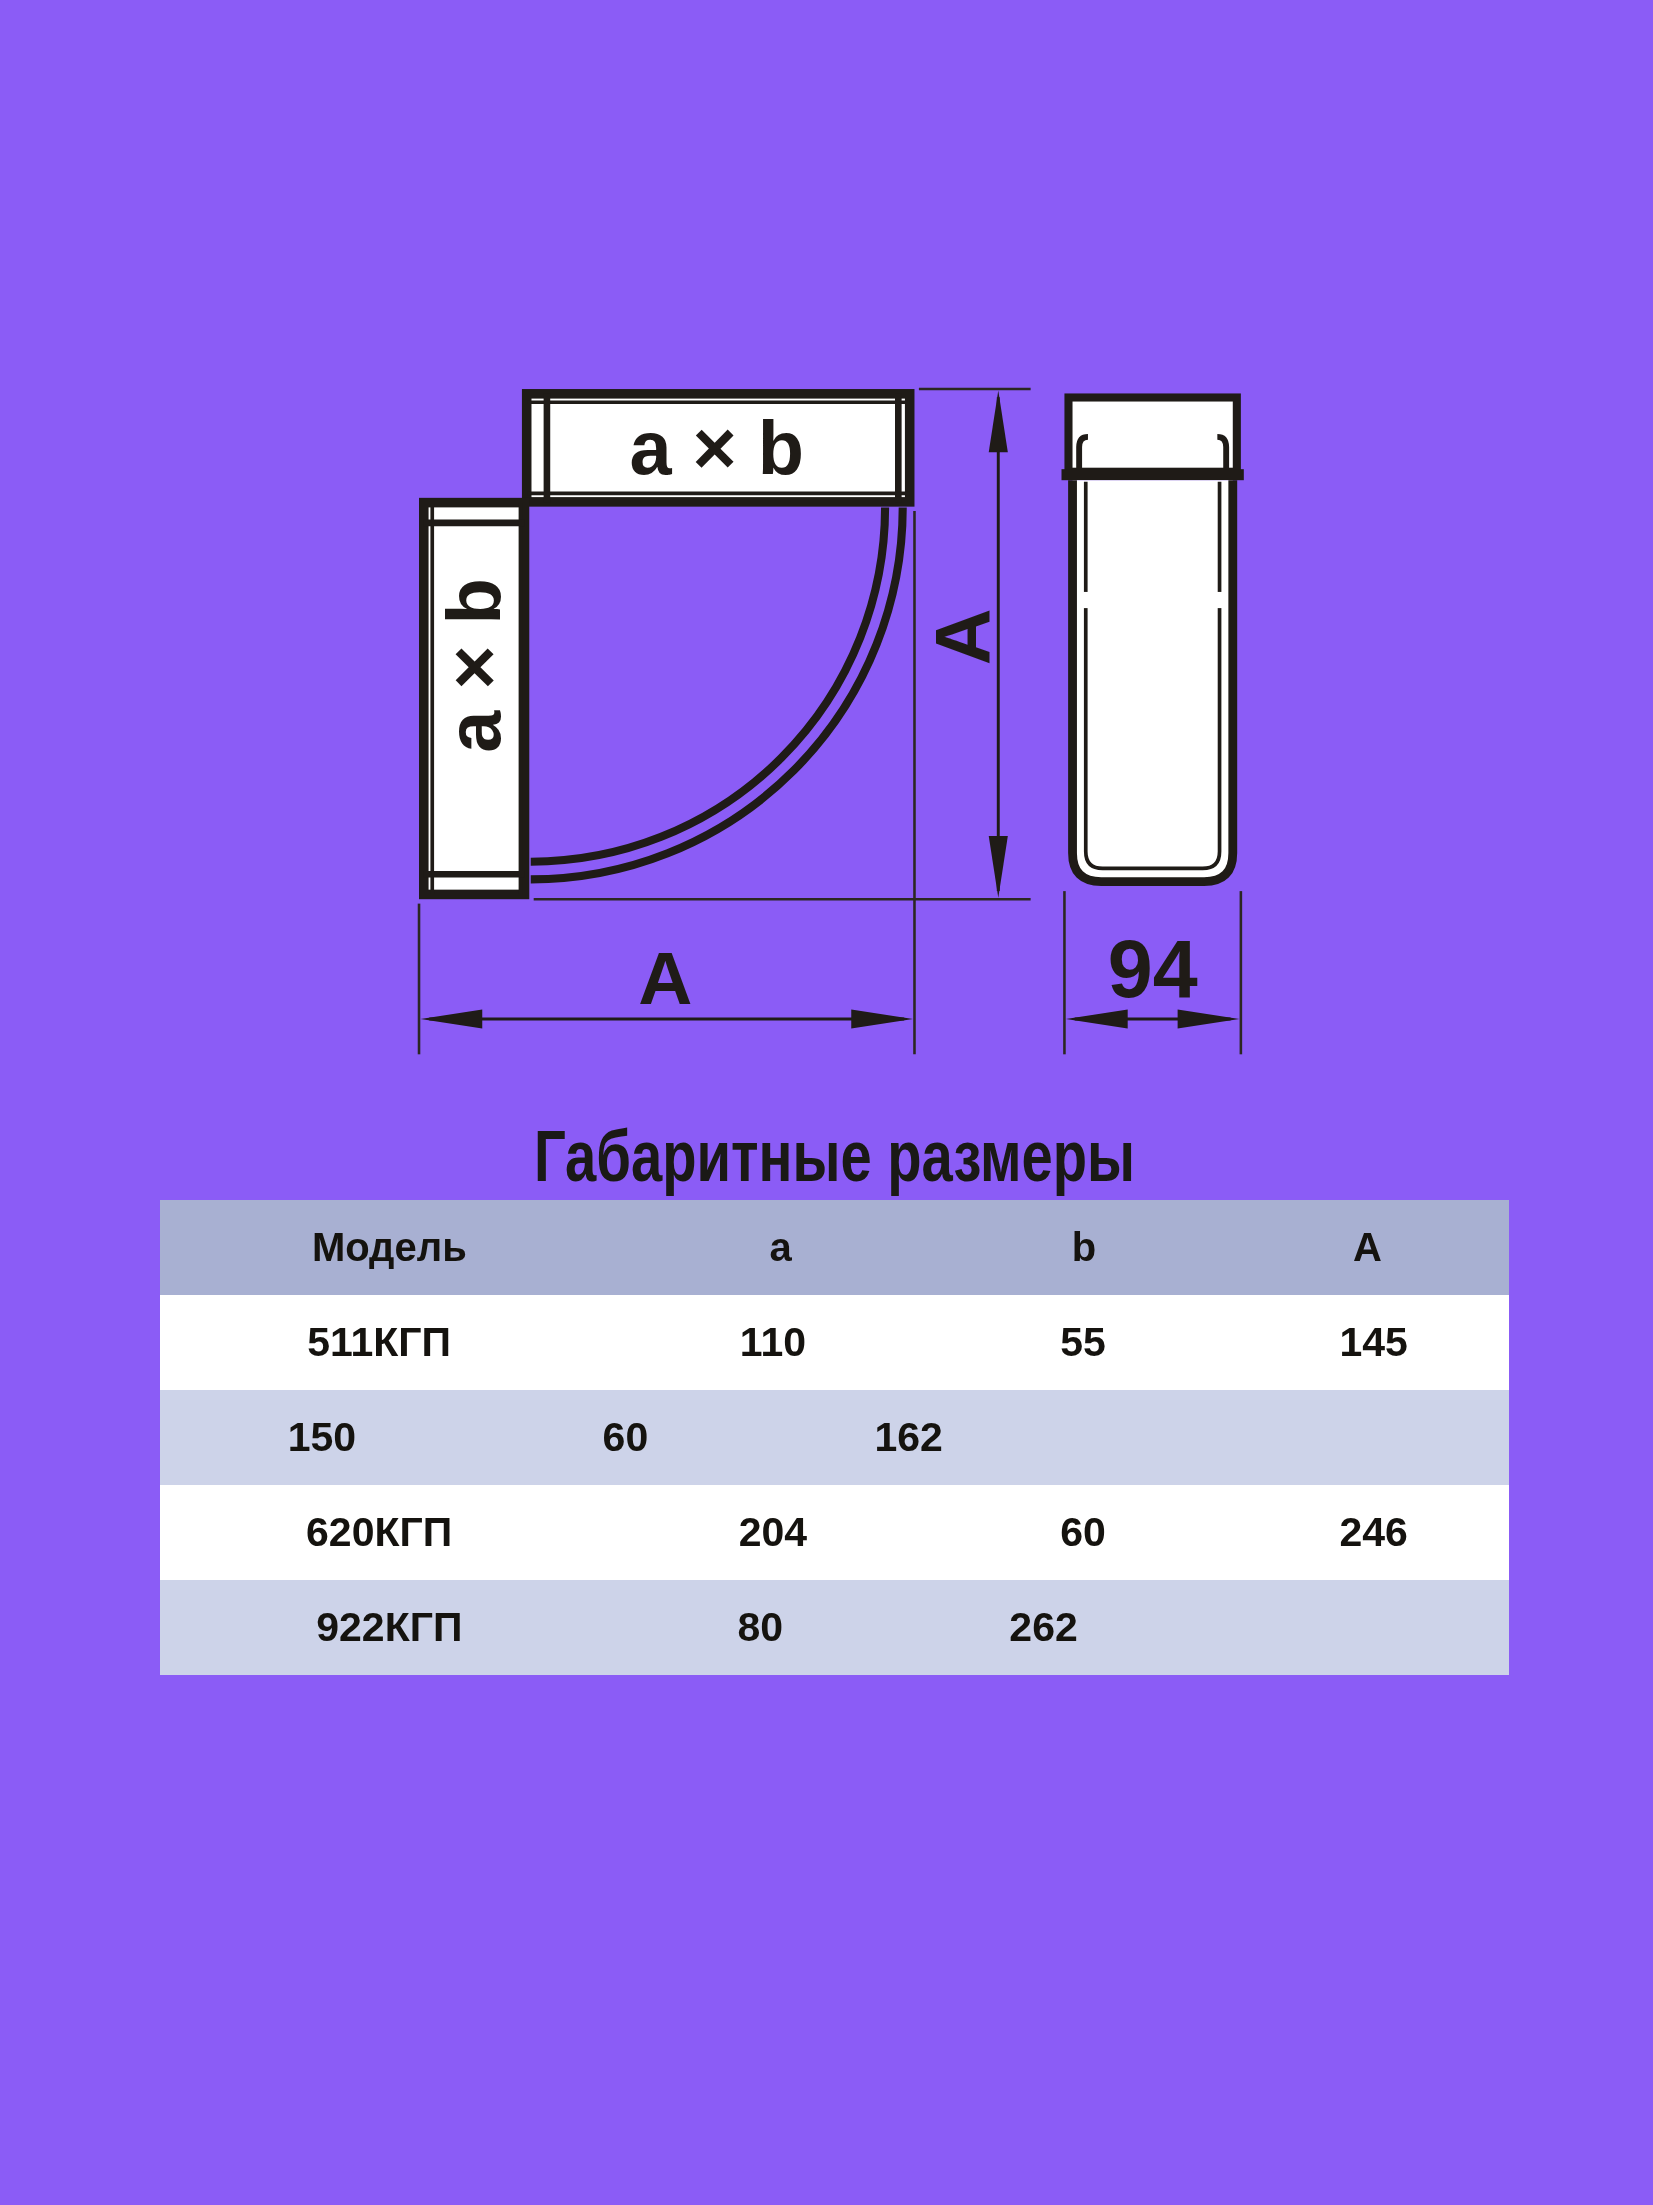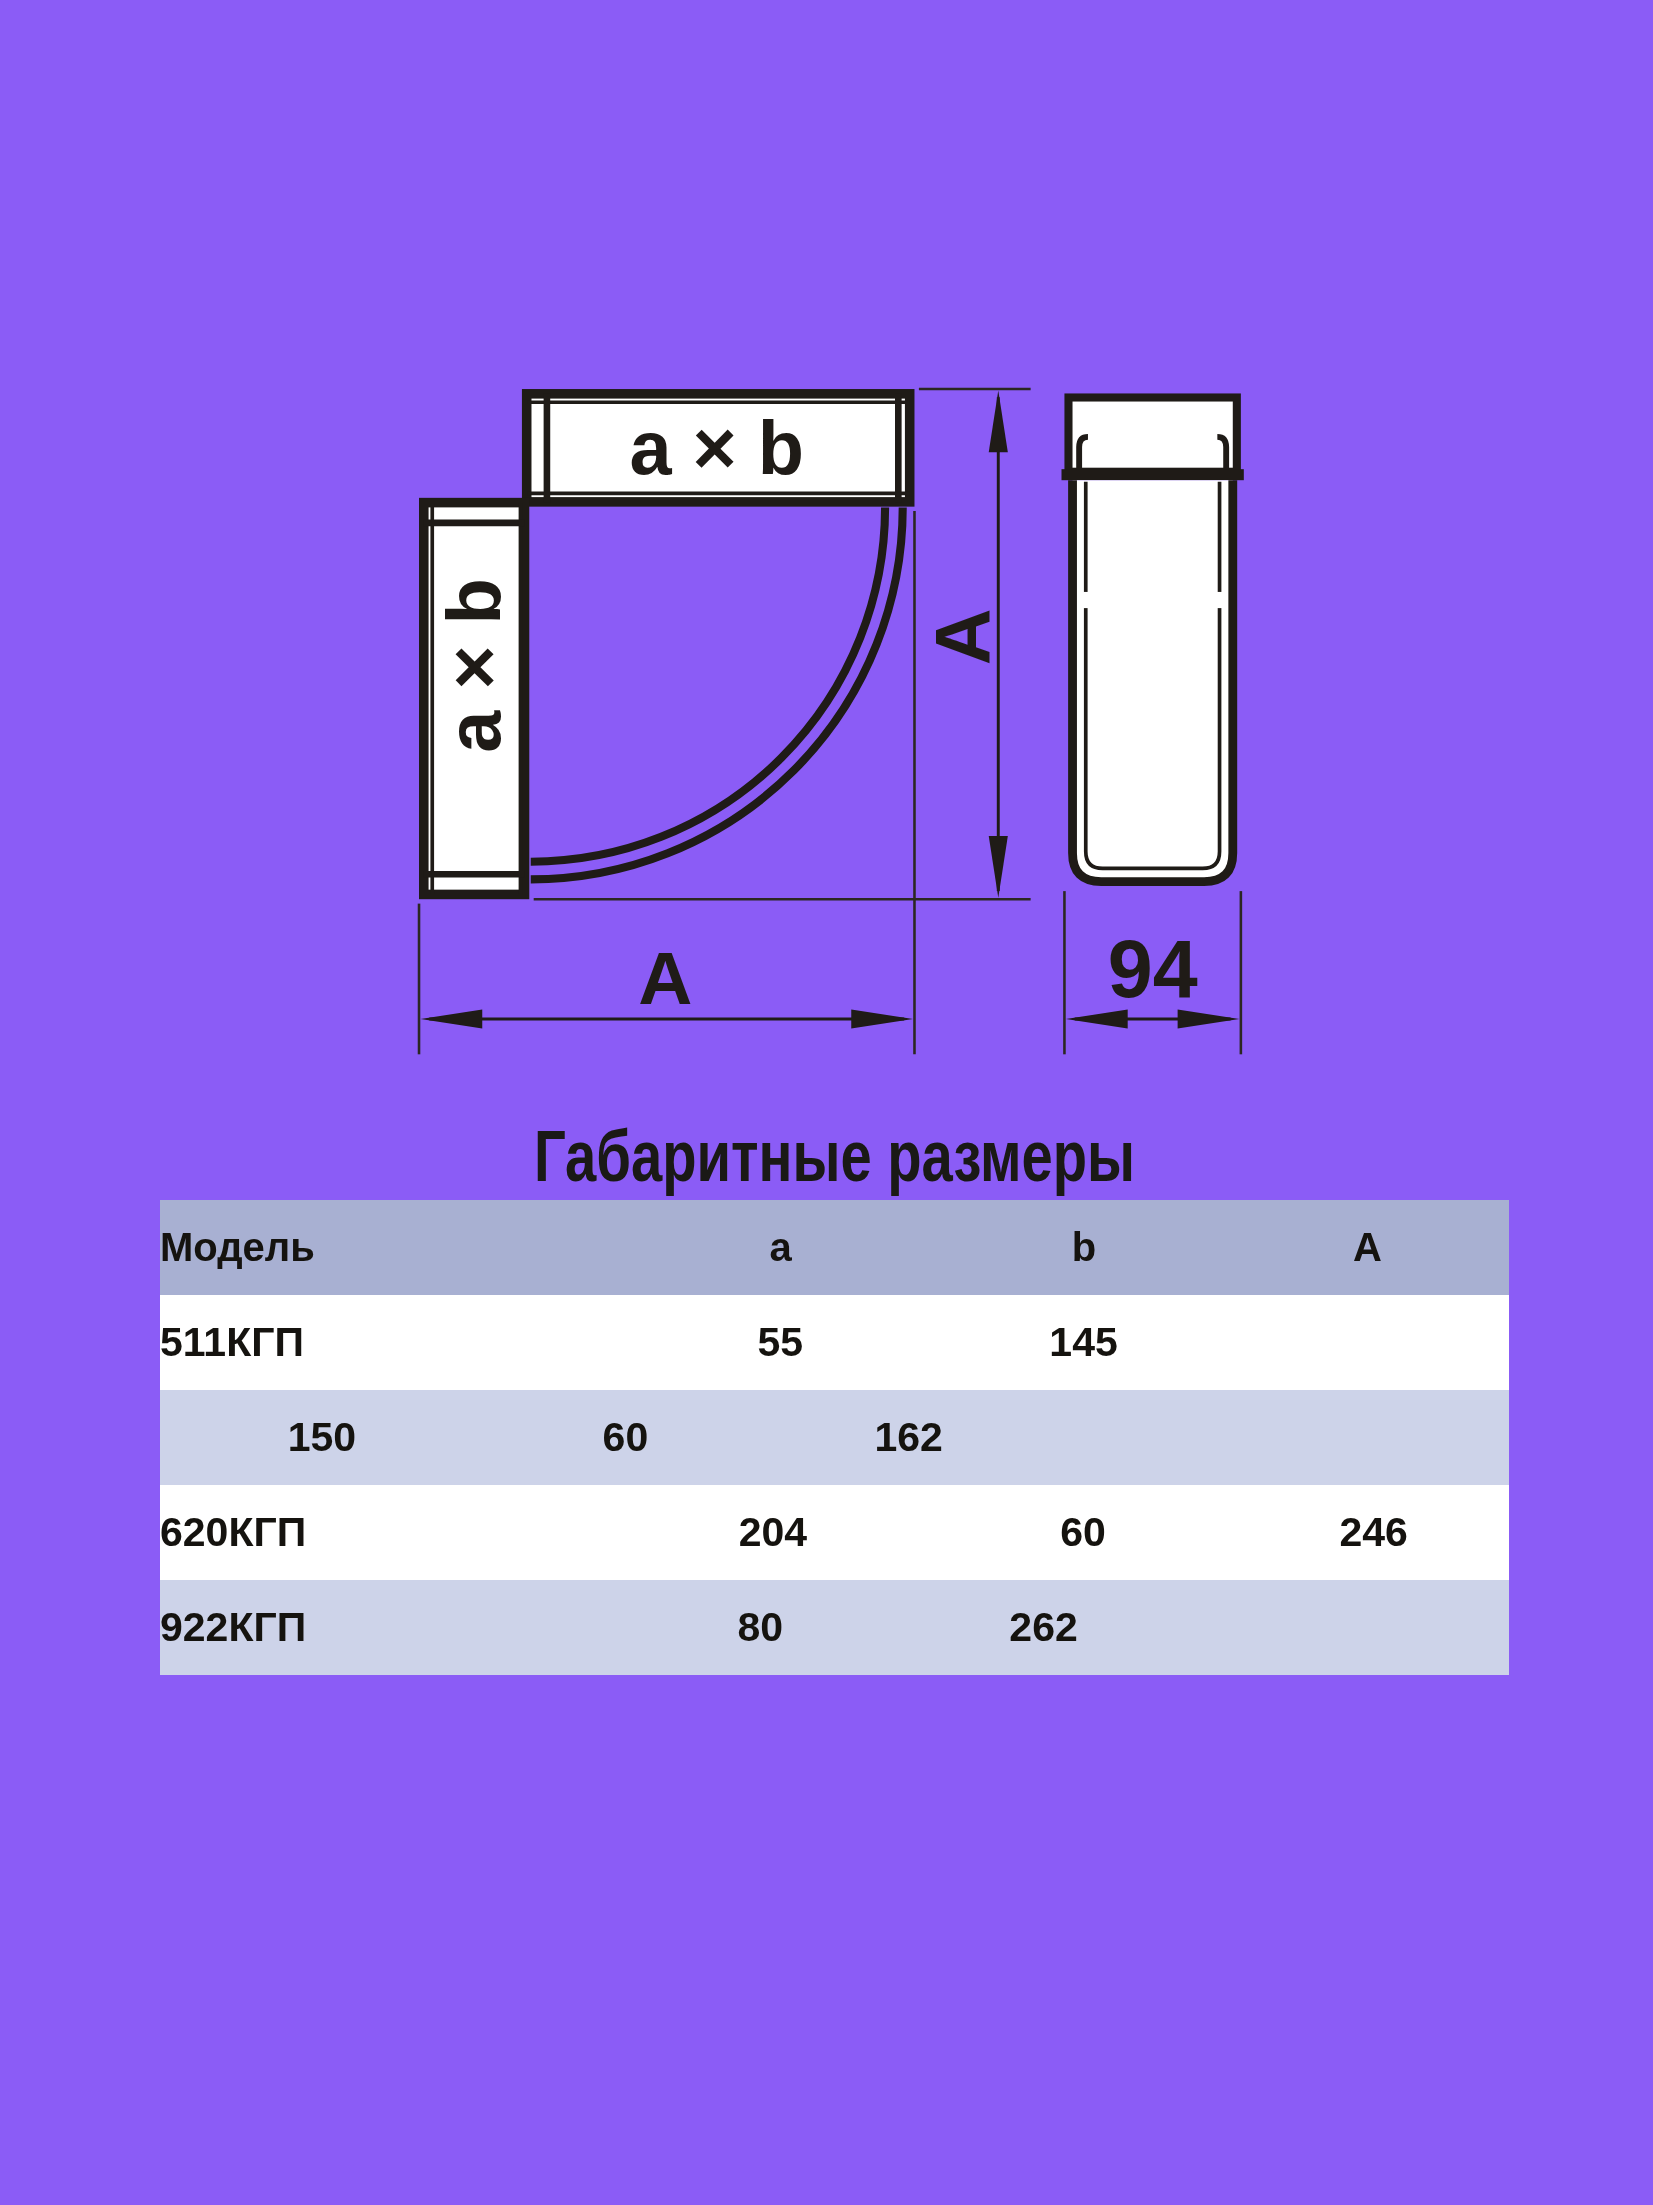--- a/index.html
+++ b/index.html
@@ -44,21 +44,21 @@
   .t-row{
     display:flex;
     align-items:center;
     height:95px;
     width:100%;
   }
   .t-row.header{background:#a8b0d2;font-size:40px;font-weight:bold;}
   .t-row.alt{background:#cdd3e9;}
   .t-row.plain{background:#ffffff;gap:20px;}
   .t-row{font-size:41px;font-weight:bold;}
-  .c1{width:34%;}
+  .c1{width:34%;text-align:center;}
   .c2{width:24%;text-align:center;}
   .c3{width:21%;text-align:center;}
   .c4{width:21%;text-align:center;}
 </style>
 </head>
 <body>
 
 <div class="canvas">
 
   <svg class="drawing-svg" width="1654" height="1103" viewBox="0 0 2250 1500">
@@ -138,20 +138,21 @@
 
     <div class="t-row header">
       <div class="c1">Модель</div>
       <div class="c2">a</div>
       <div class="c3">b</div>
       <div class="c4">A</div>
     </div>
 
     <div class="t-row plain">
       <div class="c1">511КГП</div>
+      <div class="c2">110</div>
       <div class="c3">55</div>
       <div class="c4">145</div>
     </div>
 
     <div class="t-row alt">
       <div class="c2">150</div>
       <div class="c3">60</div>
       <div class="c4">162</div>
     </div>
 

